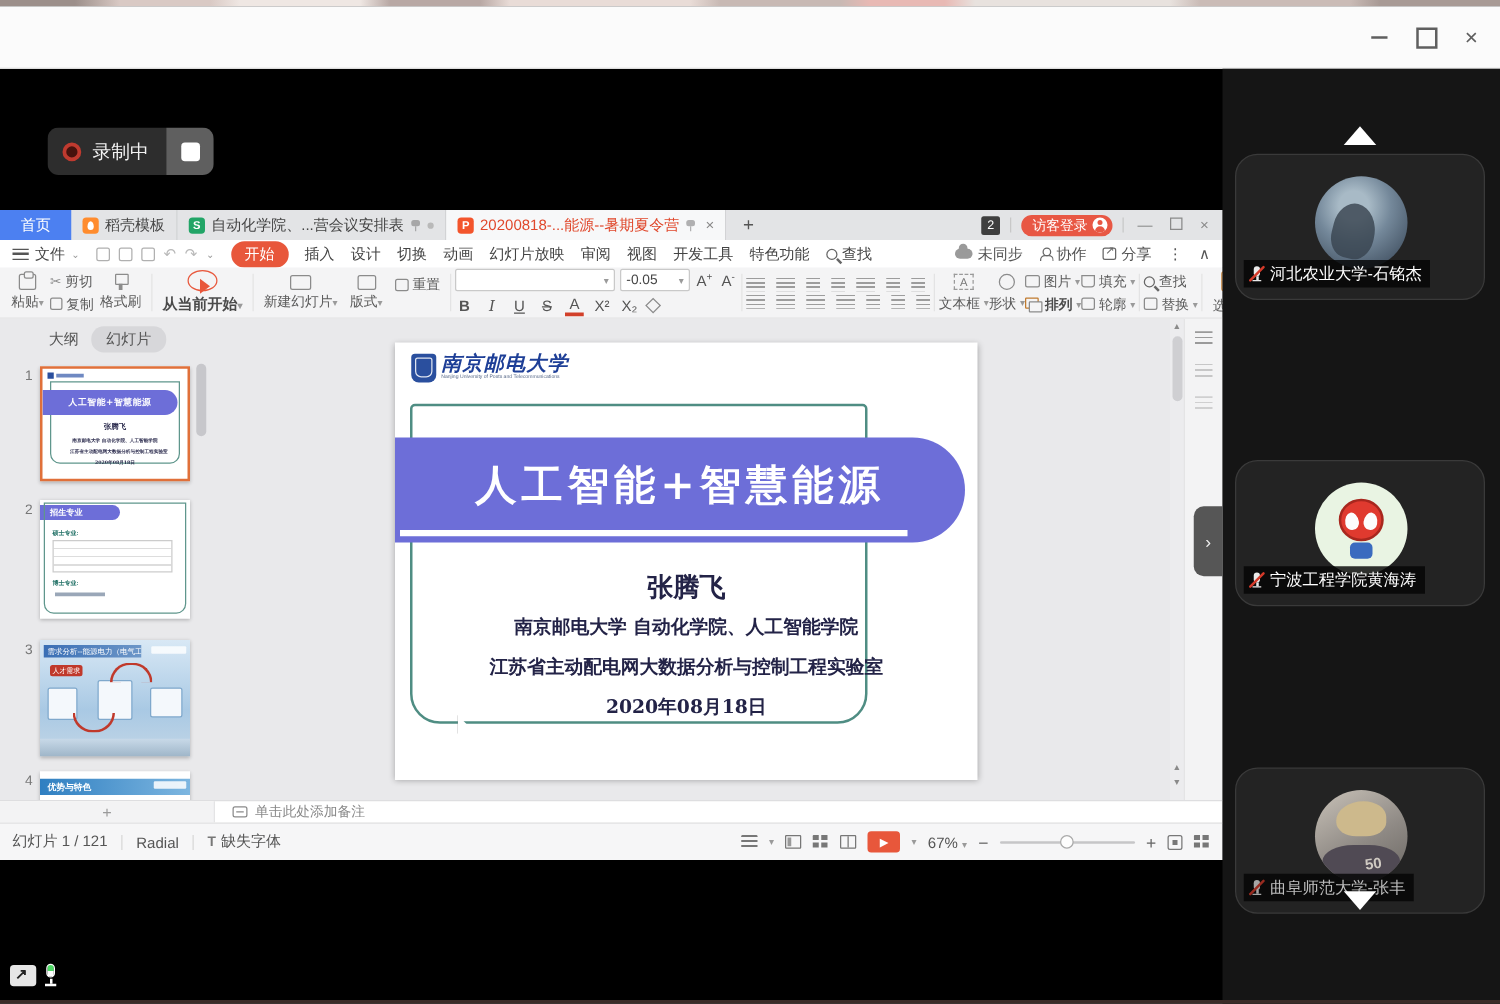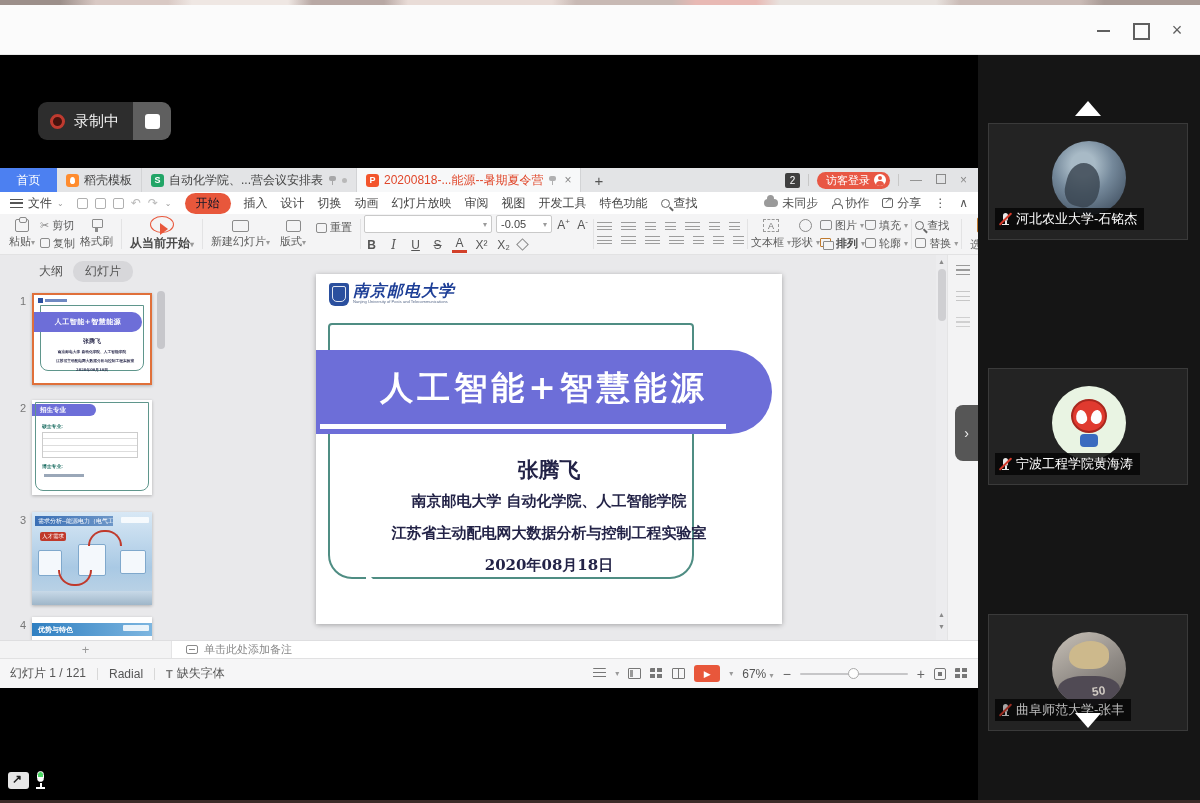--- a/index.html
+++ b/index.html
@@ -55,21 +55,21 @@
   .mini-max { width:10px; height:10px; border:1px solid #8a8a8a; display:inline-block; }
 
   
   .wps-menubar { position:absolute; left:0; top:24px; width:100%; height:22px; background:#fff; display:flex; align-items:center; font-size:12px; color:#444; padding:0 10px; gap:13px; }
   .hamb { width:13px; height:9px; border-top:1.5px solid #555; border-bottom:1.5px solid #555; position:relative; }
   .hamb::after { content:""; position:absolute; left:0; top:2.5px; width:100%; height:1.5px; background:#555; }
   .menu-file { display:flex; align-items:center; gap:5px; }
   .qbar { display:flex; align-items:center; gap:7px; color:#b9b9b9; }
   .qic { width:11px; height:11px; border:1.2px solid #b0b0b0; border-radius:2px; }
   .menu-item { white-space:nowrap; }
-  .menu-start { background:#e8573b; color:#0f172a; border-radius:11px; padding:2px 11px; }
+  .menu-start { background:#e8573b; color:#ffffff; border-radius:11px; padding:2px 11px; }
   .menu-find { display:flex; align-items:center; gap:4px; }
   .mag { width:9px; height:9px; border:1.5px solid #666; border-radius:50%; position:relative; }
   .mag::after { content:""; position:absolute; left:7px; top:8px; width:5px; height:1.5px; background:#666; transform:rotate(45deg); }
   .menubar-right { margin-left:auto; display:flex; align-items:center; gap:13px; color:#555; }
   .mr-item { display:flex; align-items:center; gap:4px; }
   .cloud { width:14px; height:8px; background:#9a9a9a; border-radius:5px; position:relative; }
   .cloud::before { content:""; position:absolute; left:3px; top:-4px; width:7px; height:7px; background:#9a9a9a; border-radius:50%; }
   .pers { width:10px; height:10px; position:relative; }
   .pers::before { content:""; position:absolute; left:3px; top:0; width:5px; height:5px; border-radius:50%; border:1.2px solid #666; }
   .pers::after { content:""; position:absolute; left:1px; top:6px; width:9px; height:4px; border-radius:4px 4px 0 0; border:1.2px solid #666; border-bottom:none; }
@@ -177,21 +177,21 @@
   .slider { width:108px; height:2px; background:#c6c6c8; border-radius:1px; position:relative; }
   .slider .knob { position:absolute; left:45%; top:-5px; width:11px; height:11px; background:#fdfdfd; border:1px solid #aaa; border-radius:50%; }
   .pm { font-size:14px; color:#666; }
   .fitbox { width:12px; height:12px; border:1.2px solid #777; border-radius:2px; position:relative;}
   .fitbox::after { content:""; position:absolute; left:3px; top:3px; width:4px; height:4px; background:#777; }
 
   
   .sidebar { position:absolute; left:978px; top:55px; width:222px; height:748px; background:#151515; }
   .tri-up { position:absolute; left:97px; top:46px; width:0; height:0; border-left:13px solid transparent; border-right:13px solid transparent; border-bottom:15px solid #fff; }
   .tri-down { position:absolute; left:97px; top:658px; width:0; height:0; border-left:13px solid transparent; border-right:13px solid transparent; border-top:15px solid #fff; z-index:6; }
-  .ptile { position:absolute; left:10px; width:200px; height:117px; background:#232323; border:1px solid #3a3a3a; border-radius:0; overflow:hidden; }
+  .ptile { position:absolute; left:10px; width:200px; height:117px; background:#232323; border:1px solid #3a3a3a; border-radius:18px; overflow:hidden; }
   .plabel { position:absolute; left:6px; bottom:9px; display:flex; align-items:center; gap:3px; background:rgba(5,5,5,.82); padding:2px 7px 2px 3px; font-size:13px; color:#fff; white-space:nowrap; max-width:190px; }
   .plabel.dim { color:#bdbdbd; }
   .micm { position:relative; width:15px; height:15px; flex:0 0 auto; }
   .micm .b { position:absolute; left:5px; top:1px; width:5px; height:8px; background:#e9e9e9; border-radius:2.5px; }
   .micm .s { position:absolute; left:7px; top:9px; width:1.5px; height:3px; background:#e9e9e9; }
   .micm .f { position:absolute; left:4px; top:12px; width:7px; height:1.5px; background:#e9e9e9; }
   .micm .x { position:absolute; left:-1px; top:6px; width:17px; height:2px; background:#d43a2a; transform:rotate(-45deg); border-radius:1px;}
   .av { position:absolute; left:63px; top:17px; width:74px; height:74px; border-radius:50%; overflow:hidden; }
   .av-photo { background:radial-gradient(circle at 42% 32%,#a8bac6 0 18%,#74889a 45%,#49596a 80%); }
   .av-photo::after { content:""; position:absolute; left:14px; top:22px; width:34px; height:44px; background:#37424e; border-radius:45% 55% 40% 40%; transform:rotate(14deg); opacity:.8;}

